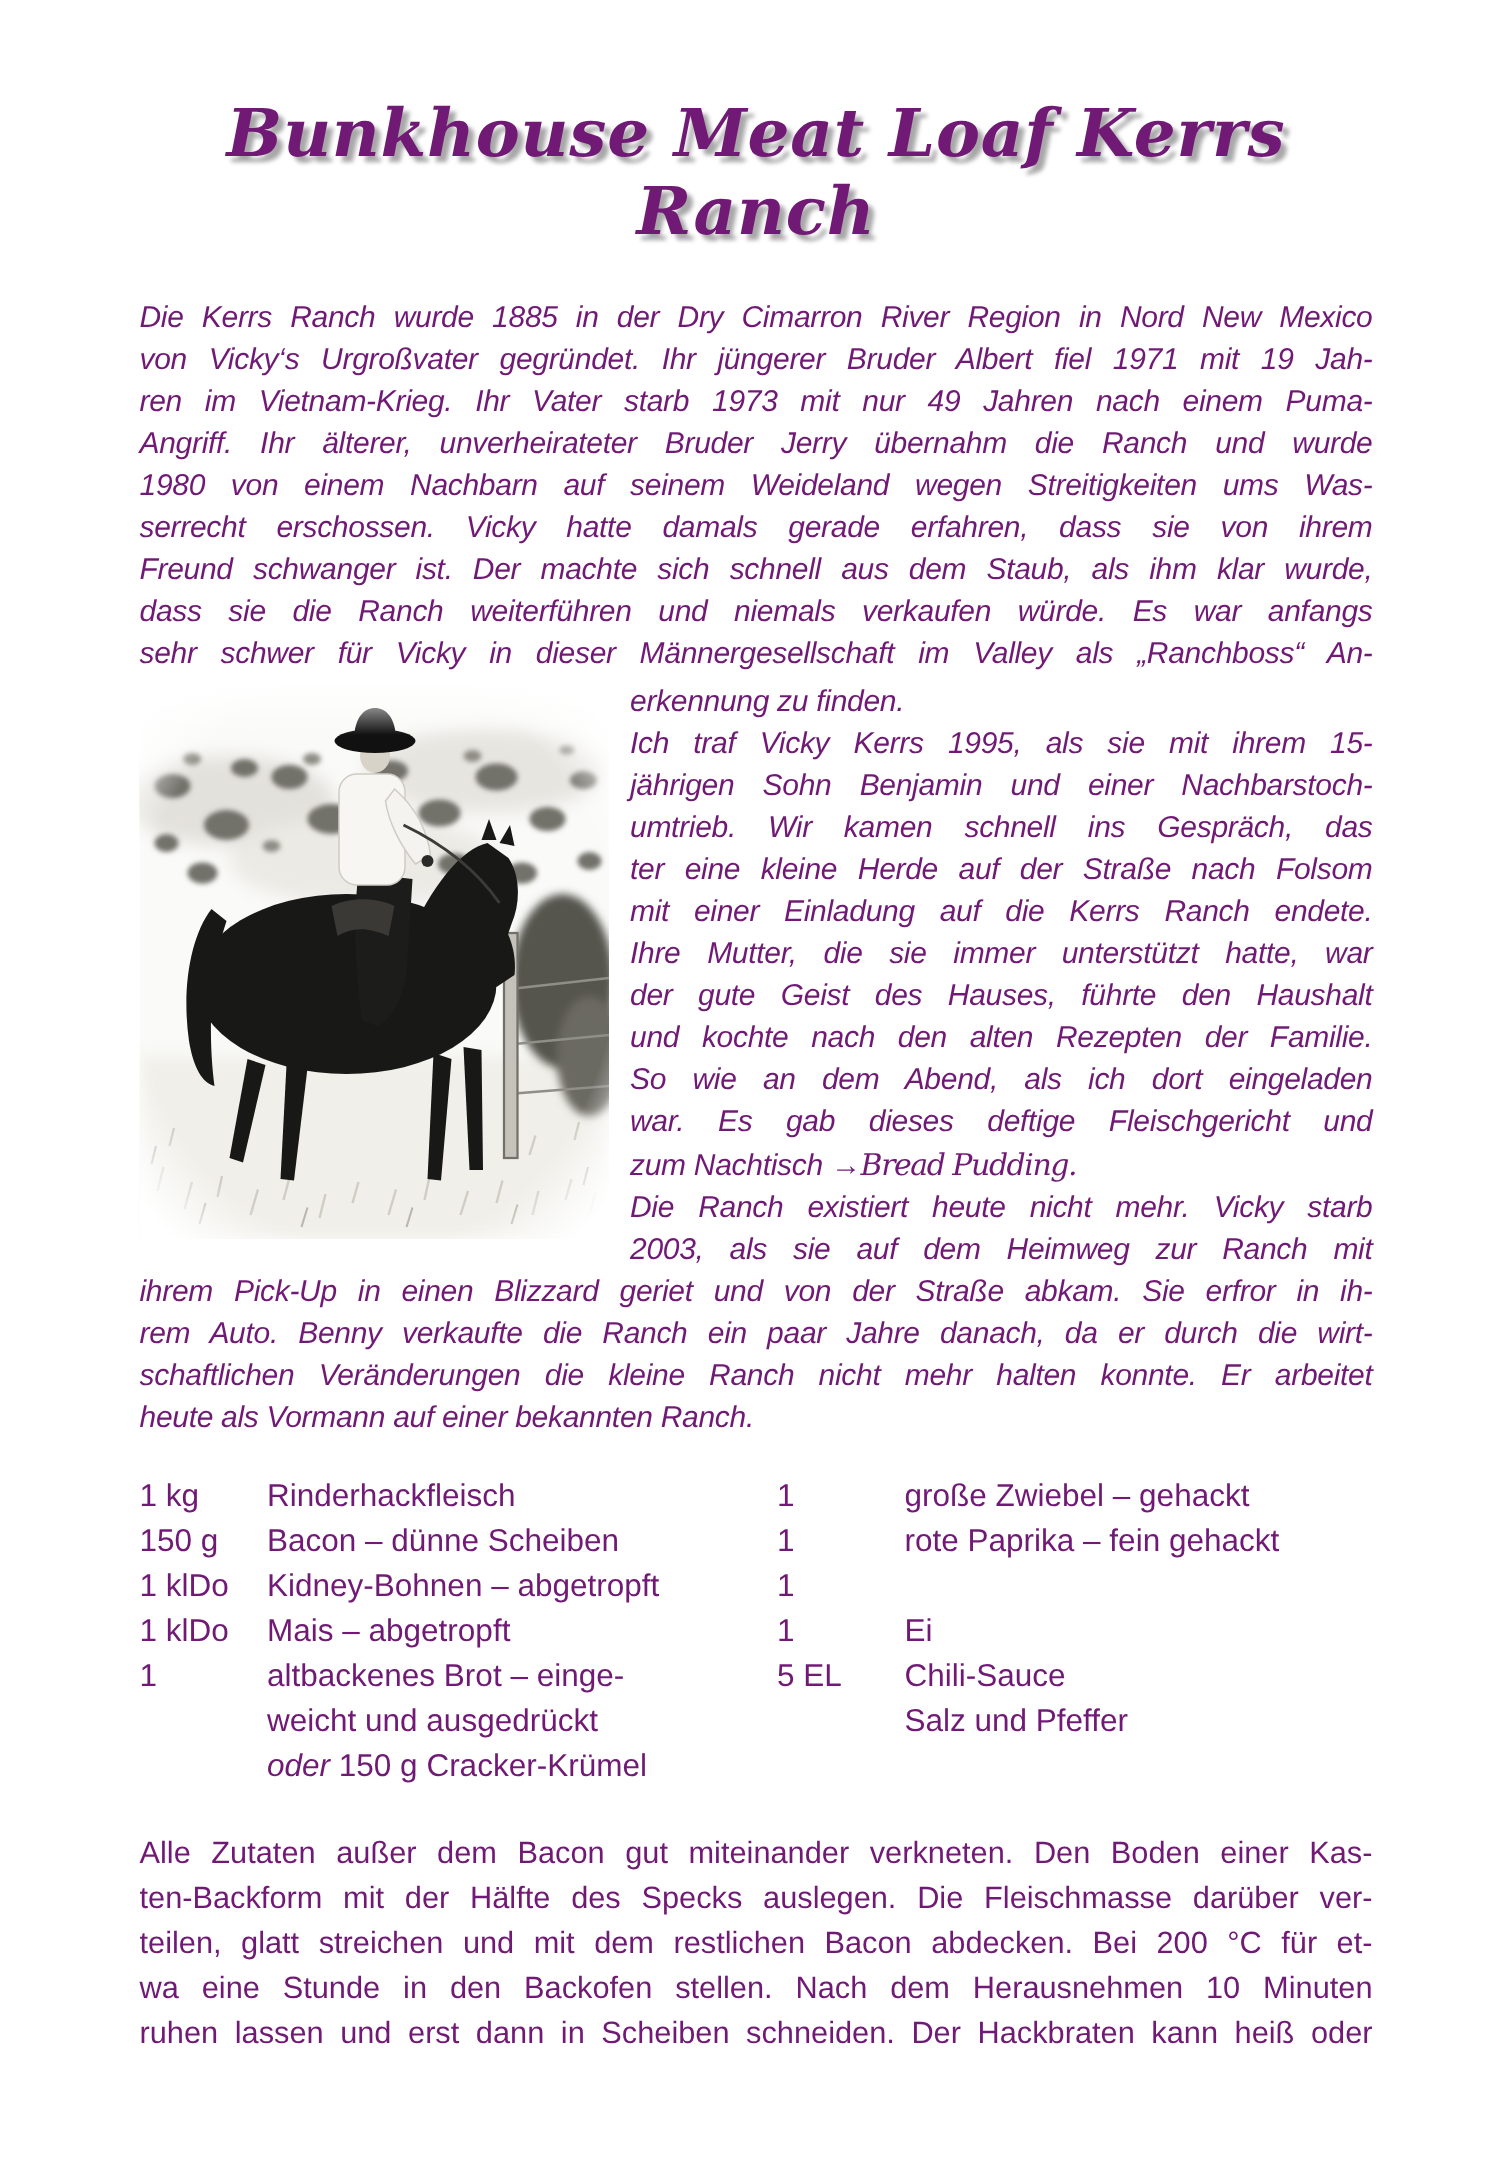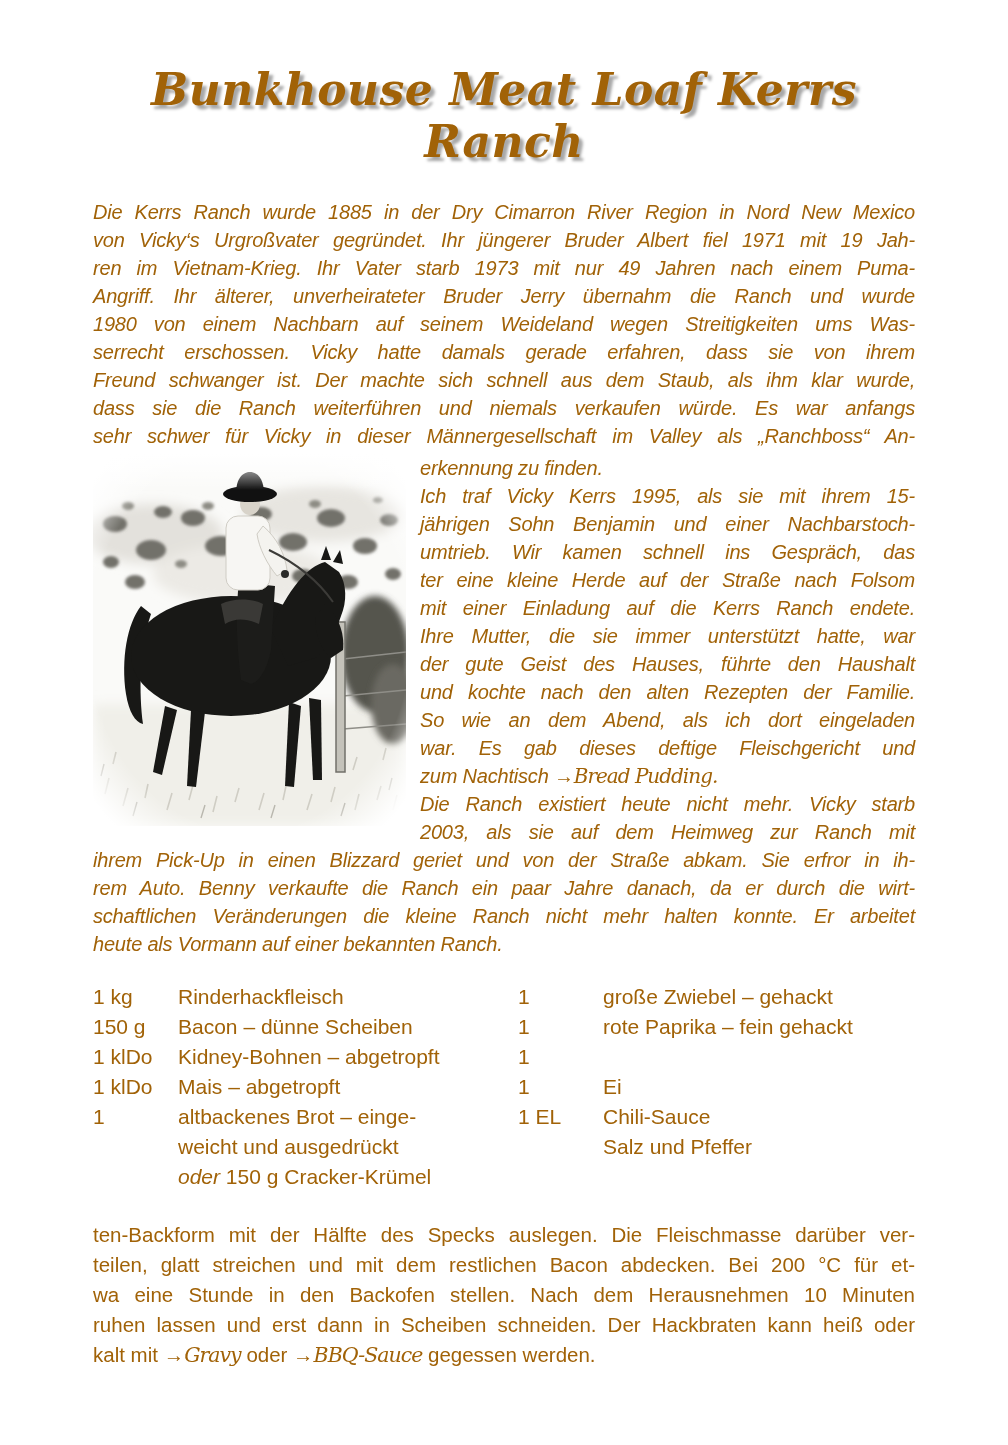--- a/index.html
+++ b/index.html
@@ -1,17 +1,17 @@
 <!DOCTYPE html>
 <html><head>
 <meta charset="utf-8">
 <style>
   html,body{margin:0;padding:0;background:#ffffff;}
   .page{
-    width:1008px;height:1445px;margin:0 auto;background:#fff;color:#a16207;
+    width:1008px;height:1445px;margin:0 auto;background:#fff;color:#701a75;
     box-sizing:border-box;padding:64px 93px 0;overflow:hidden;
     font-family:"Liberation Sans",sans-serif;
   }
   .title{
     font-family:"DejaVu Serif",serif;font-style:italic;font-weight:700;
     font-size:44px;line-height:52px;text-align:center;margin:0 0 30px;
     letter-spacing:.5px;text-shadow:4px 4px 3px #a8a8a8;
   }
   .story{font-style:italic;font-size:20px;line-height:28px;letter-spacing:-.2px;}
   .line{text-align:justify;text-align-last:justify;}
@@ -218,31 +218,31 @@
           <div class="item"><span>rote Paprika – fein gehackt</span></div>
         </div>
         <div class="ing-row">
           <span class="amount">1</span>
         </div>
         <div class="ing-row">
           <span class="amount">1</span>
           <div class="item"><span>Ei</span></div>
         </div>
         <div class="ing-row">
-          <span class="amount">1 EL</span>
+          <span class="amount">5 EL</span>
           <div class="item"><span>Chili-Sauce</span></div>
         </div>
         <div class="ing-row">
           <span class="amount"></span>
           <div class="item"><span>Salz und Pfeffer</span></div>
         </div>
       </div>
   </div>
 
   <div class="instructions">
+      <div class="line"><span>Alle Zutaten außer dem Bacon gut miteinander verkneten. Den Boden einer Kas-</span></div>
       <div class="line"><span>ten-Backform mit der Hälfte des Specks auslegen. Die Fleischmasse darüber ver-</span></div>
       <div class="line"><span>teilen, glatt streichen und mit dem restlichen Bacon abdecken. Bei 200 °C für et-</span></div>
       <div class="line"><span>wa eine Stunde in den Backofen stellen. Nach dem Herausnehmen 10 Minuten</span></div>
       <div class="line"><span>ruhen lassen und erst dann in Scheiben schneiden. Der Hackbraten kann heiß oder</span></div>
-      <div class="line last"><span>kalt mit </span><span class="arrow">→</span><span class="xref">Gravy</span><span> oder </span><span class="arrow">→</span><span class="xref">BBQ-Sauce</span><span> gegessen werden.</span></div>
     </div>
 
 </div>
 
 </body></html>

